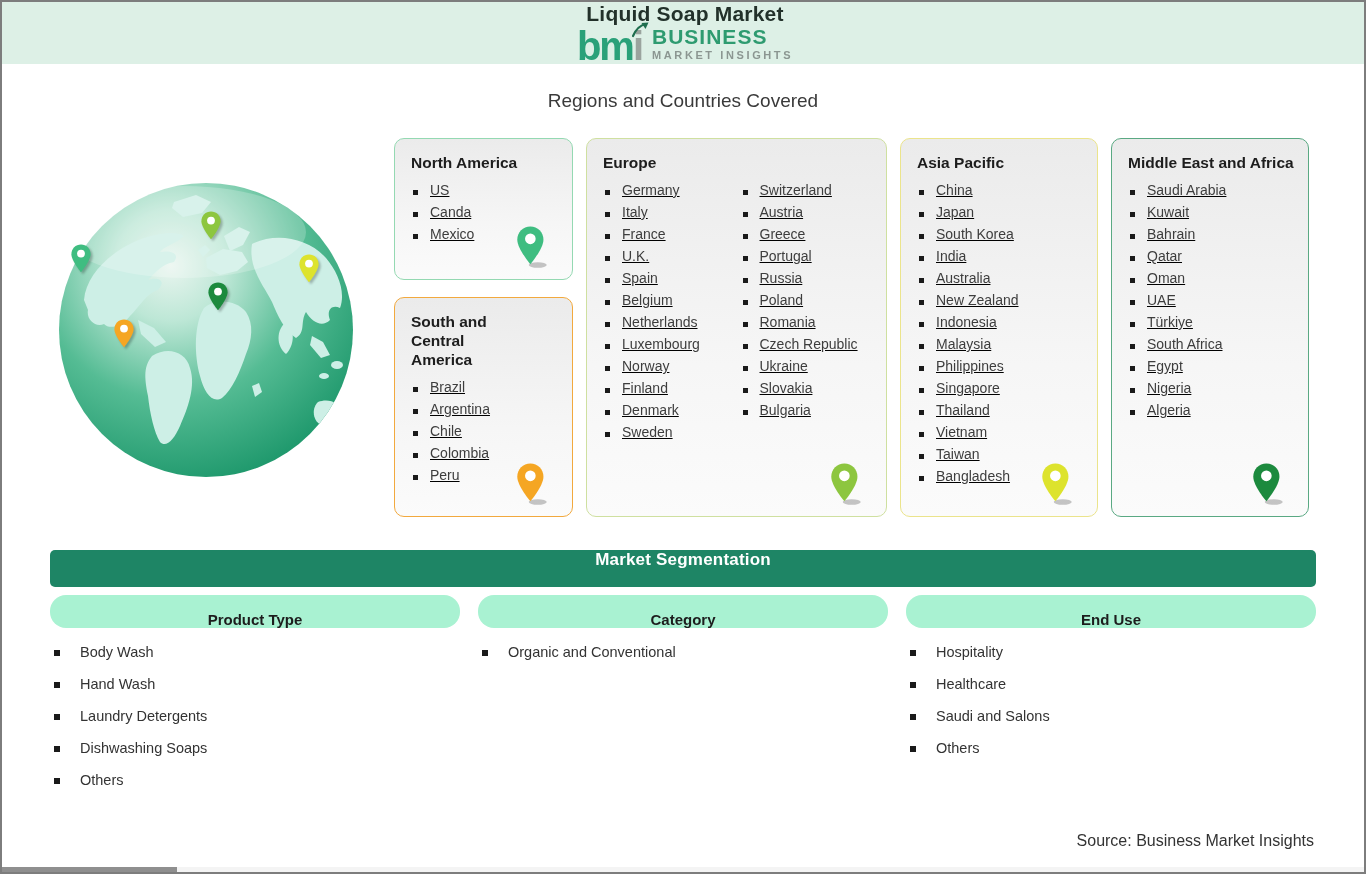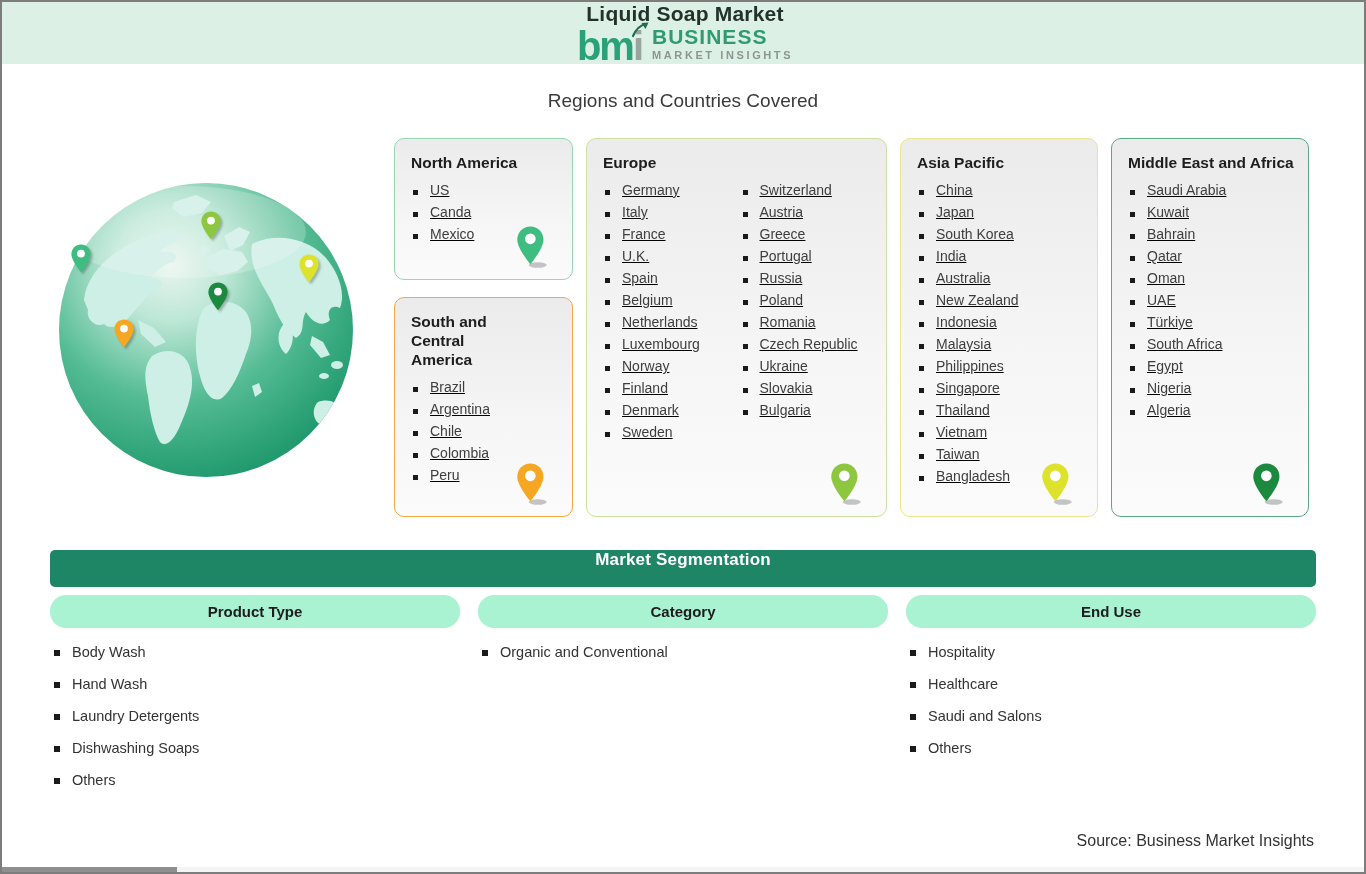--- a/index.html
+++ b/index.html
@@ -43,26 +43,26 @@
   .box-eu ul{column-count:2;column-gap:8px;}
   .box-eu li{break-inside:avoid;}
   .box-ap{width:198px;flex:none;border-color:#ebe48c;}
   .box-mea{width:198px;flex:none;border-color:#5aa983;}
   .pin{position:absolute;right:22px;bottom:8px;width:36px;height:48px;}
 
   
   .seg-bar{margin-top:33px;height:37px;background:#1e8565;border-radius:5px;display:flex;justify-content:center;}
   .seg-bar span{color:#fff;font-size:17px;font-weight:bold;letter-spacing:.2px;}
   .seg-pills{display:flex;gap:18px;margin-top:8px;}
-  .pill{flex:1;height:33px;background:#a9f2d2;border-radius:16px;display:flex;align-items:center;justify-content:center;}
+  .pill{flex:1;height:33px;background:#a9f2d2;border-radius:16px;display:flex;align-items:flex-end;justify-content:center;}
   .pill span{font-size:15px;font-weight:bold;color:#1d1d1d;}
   .seg-lists{display:flex;gap:18px;margin-top:16px;}
   .seg-col{flex:1;}
   .seg-col ul{list-style:none;margin:0;padding:0 0 0 4px;}
-  .seg-col li{display:flex;align-items:flex-start;height:32px;}
+  .seg-col li{display:flex;align-items:flex-start;height:32px;gap:8px;}
   .seg-col .sq{width:6px;height:6px;margin-top:6px;background:#1a1a1a;}
   .seg-col .txt{font-size:14.5px;color:#333;}
 
   .source{position:absolute;right:50px;top:830px;font-size:16px;color:#333;}
 
   .hscroll{position:absolute;left:0;bottom:0;width:100%;height:5px;background:#f4f4f4;}
   .hscroll .thumb{position:absolute;left:0;top:0;height:5px;width:175px;background:#8f8f8f;}
 </style>
 </head>
 <body>

